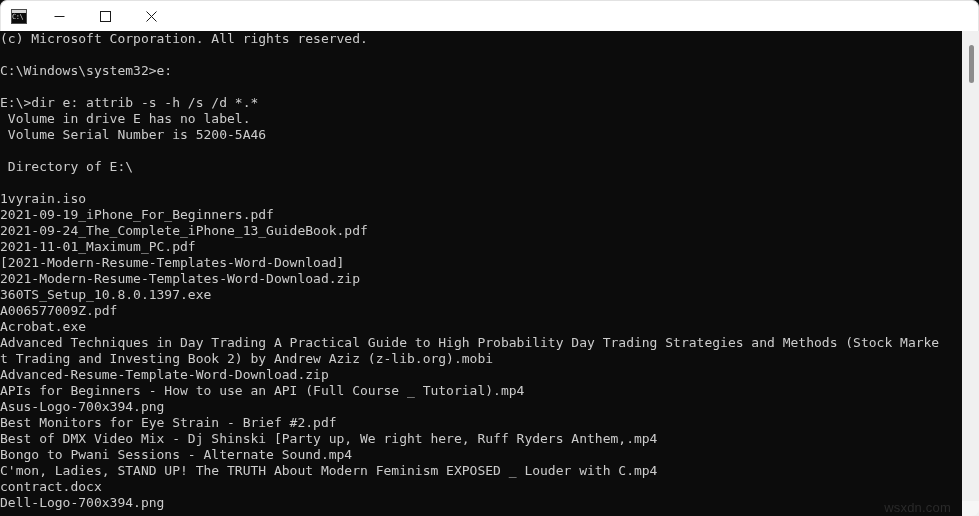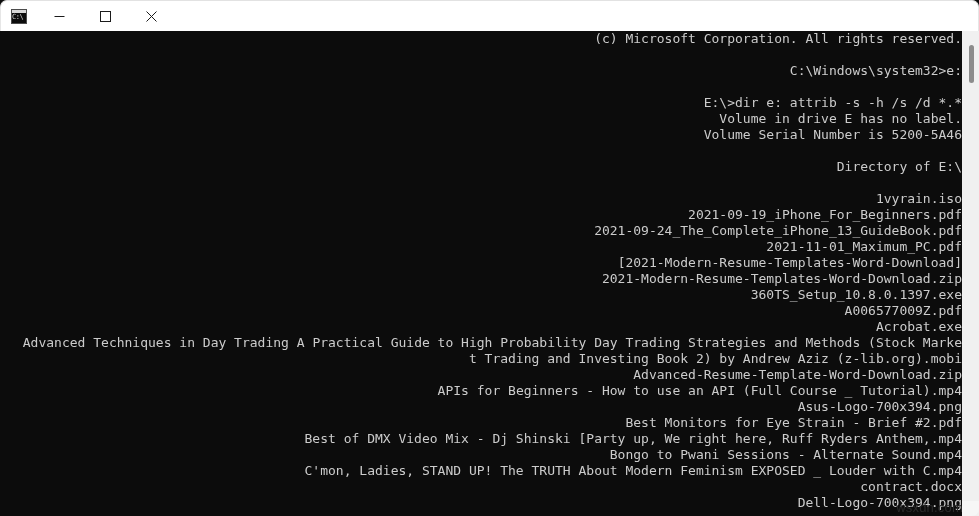--- a/index.html
+++ b/index.html
@@ -112,21 +112,20 @@
     font-size: 13px;
     line-height: 16px;
     color: #cccccc;
     white-space: pre;
     letter-spacing: 0px;
   }
   .console-text .line {
     height: 16px;
     white-space: pre;
     overflow: hidden;
-    text-align: right;
   }
   
   .scrollbar {
     position: absolute;
     top: 0;
     right: 0;
     width: 17px;
     height: 485px;
     background: #f0f0f0;
     border-left: 1px solid #f0f0f0;
@@ -146,21 +145,21 @@
     bottom: 0;
     right: 0;
     width: 17px;
     height: 15px;
     background: #f6f6f6;
     border-radius: 0 0 7px 0;
   }
   
   .watermark {
     position: absolute;
-    right: 16px;
+    right: 28px;
     bottom: 1px;
     font-family: "Liberation Sans", sans-serif;
     font-size: 13px;
     color: #2a2a2a;
     letter-spacing: 0.2px;
     user-select: none;
     margin-left: 39px;
   }
 </style>
 </head>

